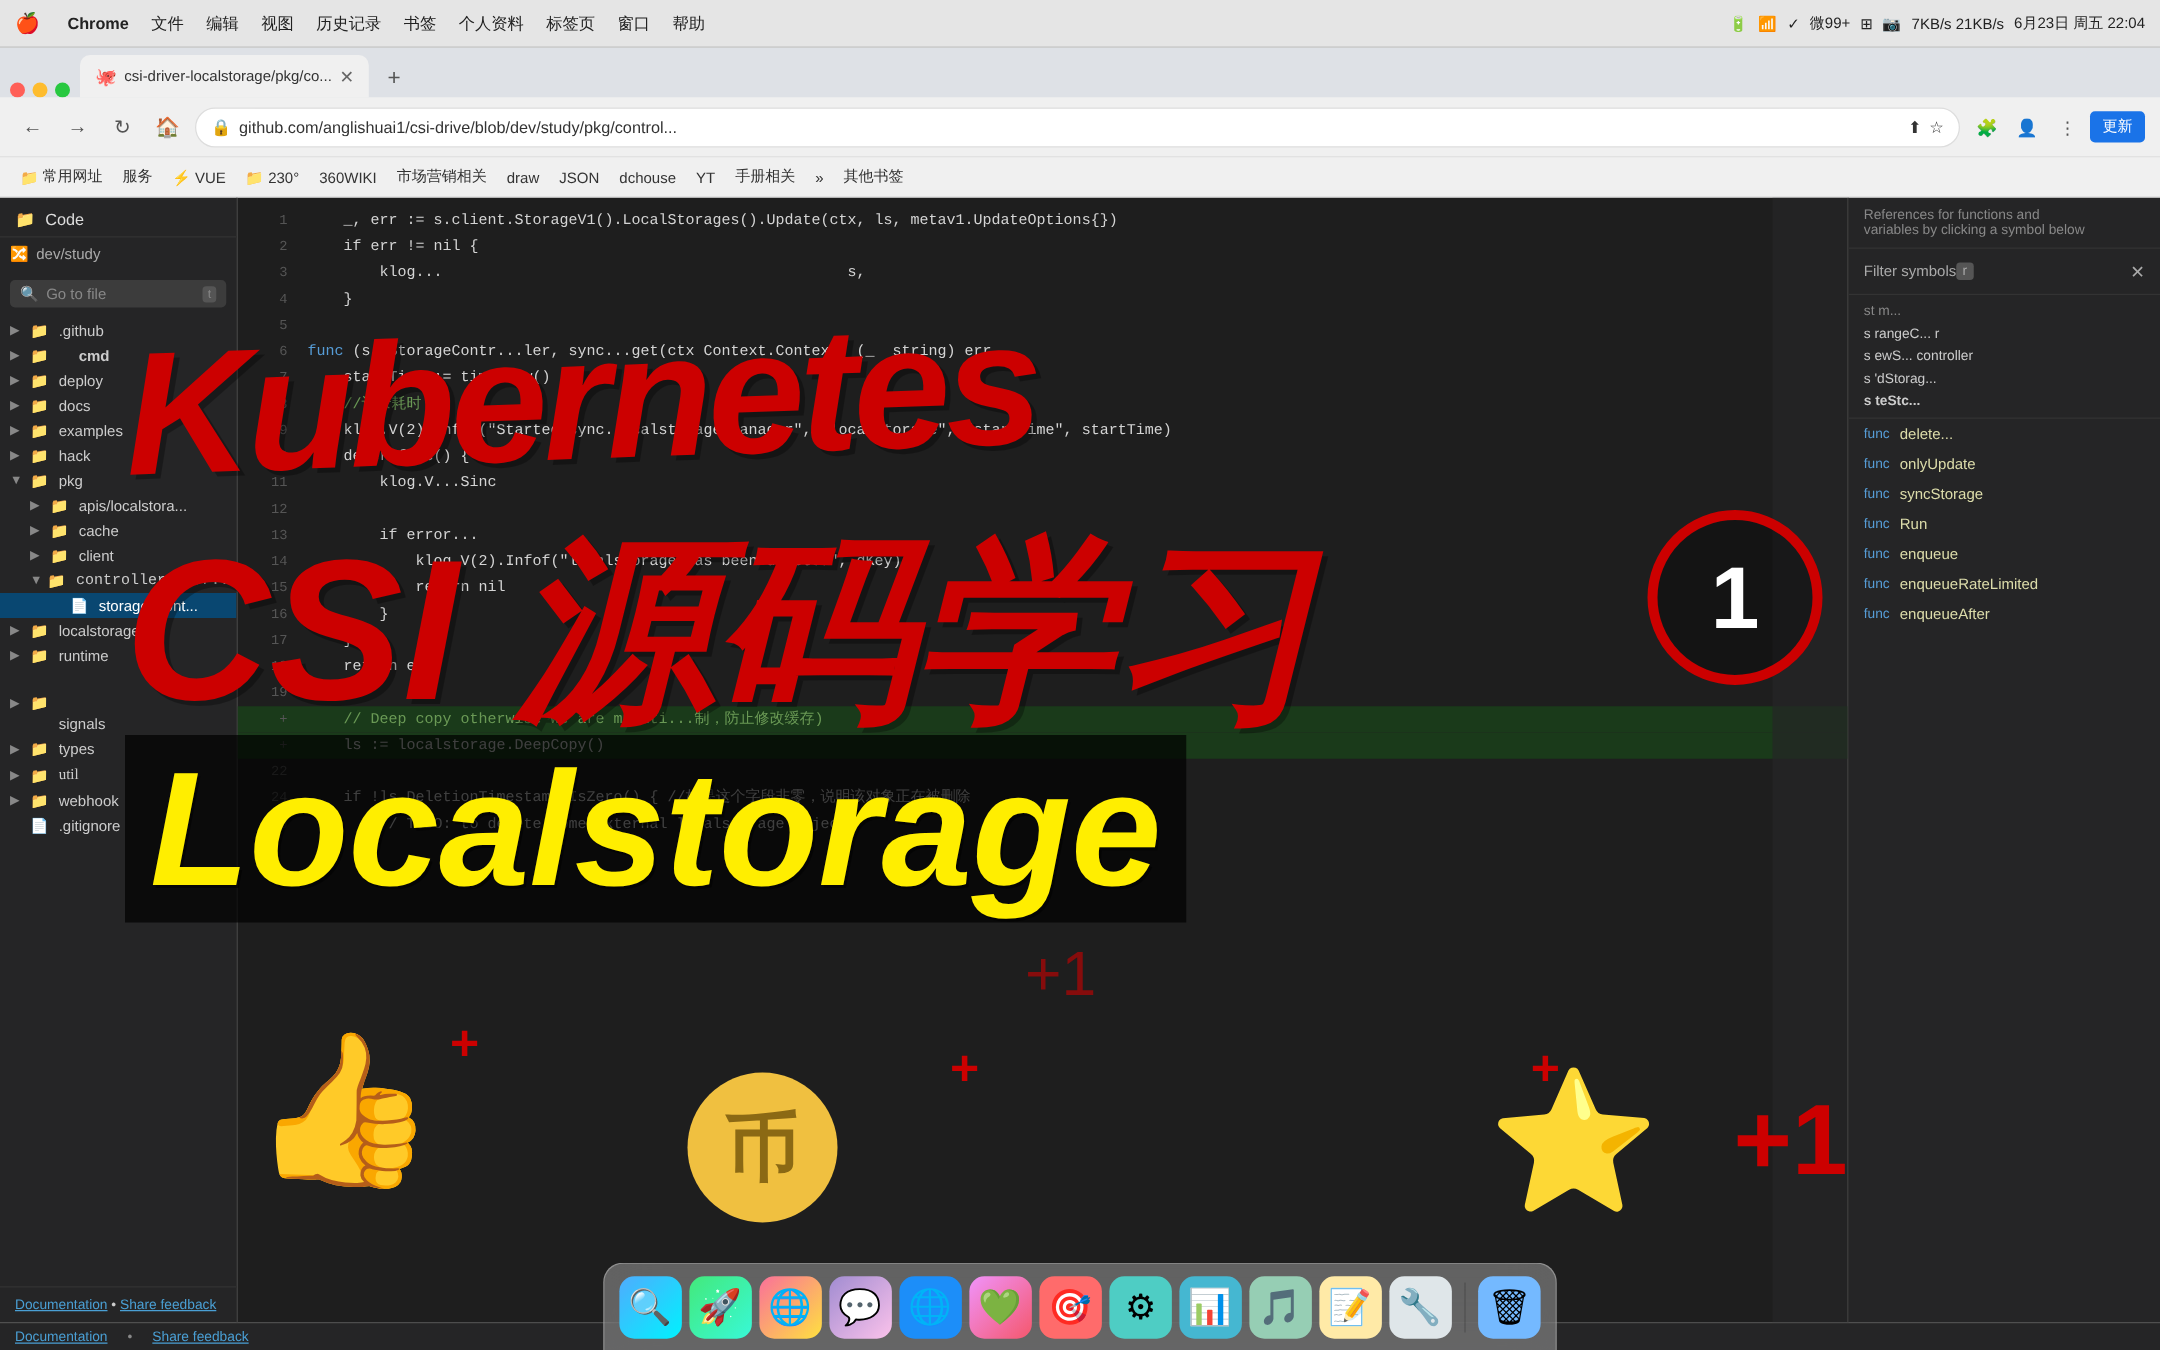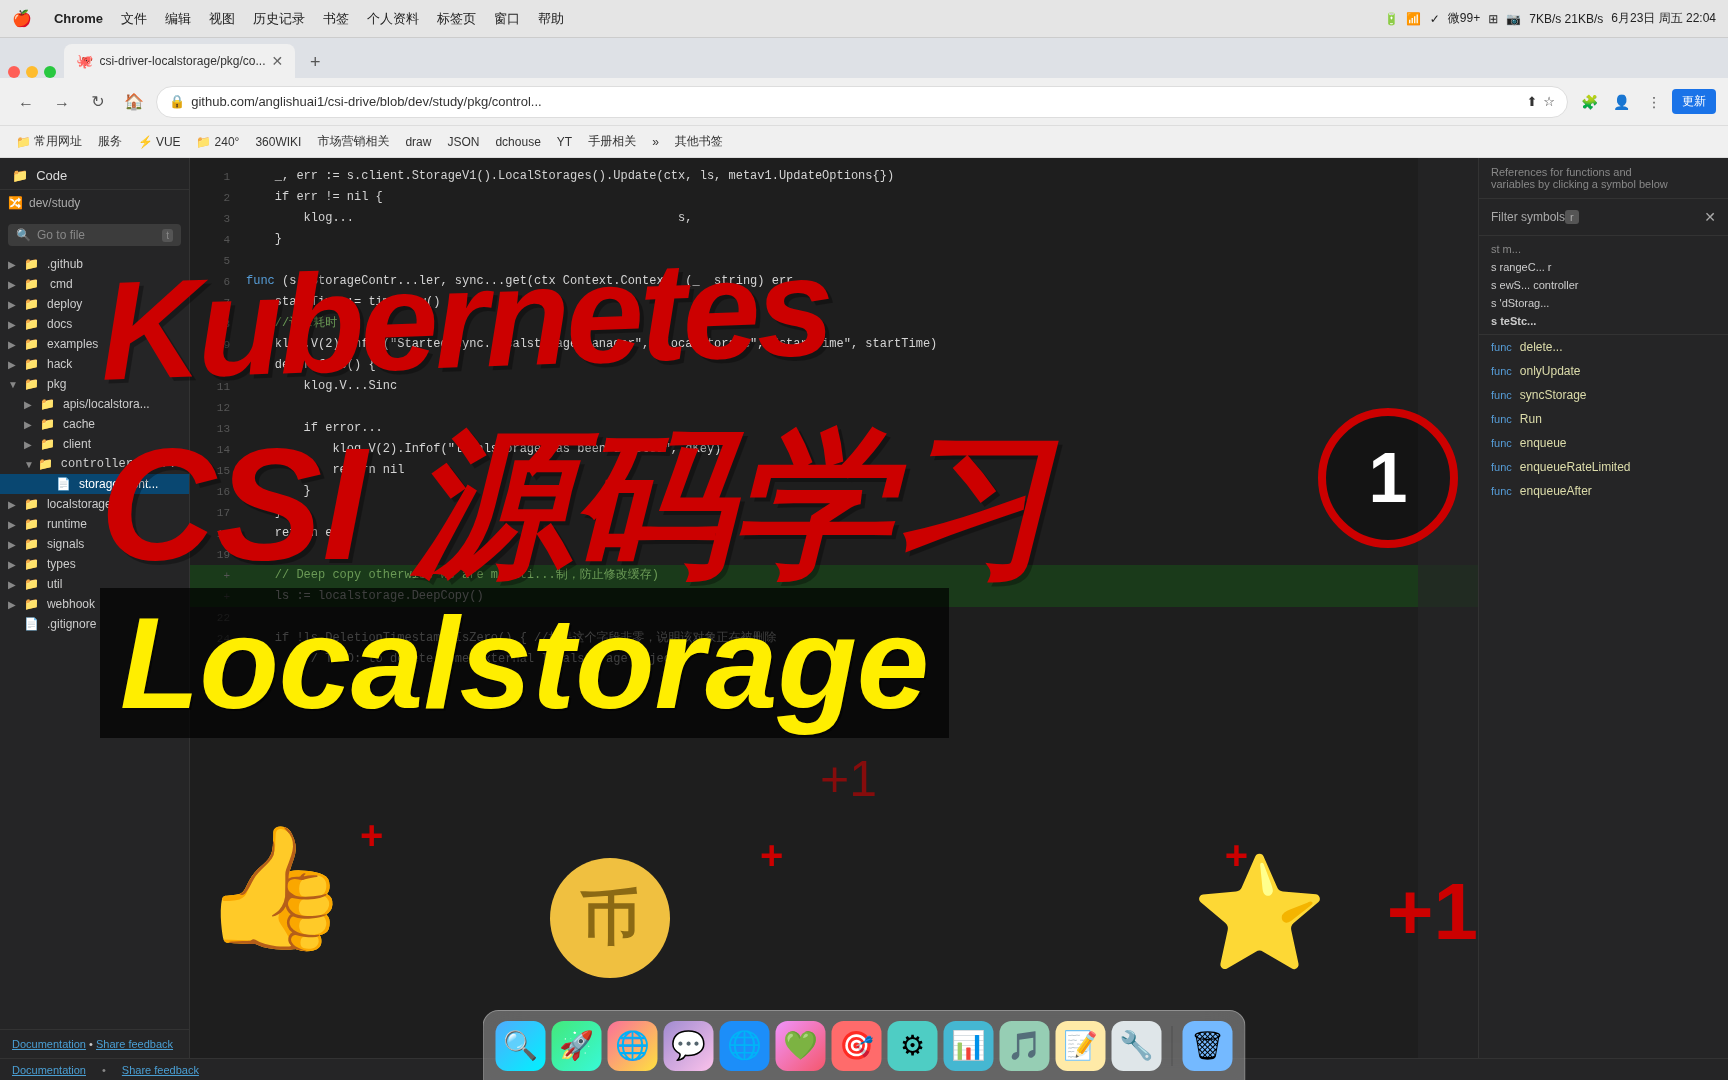--- a/index.html
+++ b/index.html
@@ -503,21 +503,21 @@
     </div>
     <div class="bookmark-item">
       <span>服务</span>
     </div>
     <div class="bookmark-item">
       <span>⚡</span>
       <span>VUE</span>
     </div>
     <div class="bookmark-item">
       <span>📁</span>
-      <span>240°</span>
+      <span>230°</span>
     </div>
     <div class="bookmark-item">
       <span>360WIKI</span>
     </div>
     <div class="bookmark-item">
       <span>市场营销相关</span>
     </div>
     <div class="bookmark-item">
       <span>draw</span>
     </div>
@@ -558,21 +558,21 @@
       <div class="file-tree">
 
       <div class="tree-item">
     <span style="margin-left:0px;color:#888;font-size:10px;width:12px;display:inline-block;">▶</span>
     <span class="folder-icon">📁</span>
     <span style="margin-left:4px;">.github</span>
   </div>
           <div class="tree-item">
     <span style="margin-left:0px;color:#888;font-size:10px;width:12px;display:inline-block;">▶</span>
     <span class="folder-icon">📁</span>
-    <span style="margin-left:7px;">cmd</span>
+    <span style="margin-left:20px;font-weight:bold;">cmd</span>
   </div>
           <div class="tree-item">
     <span style="margin-left:0px;color:#888;font-size:10px;width:12px;display:inline-block;">▶</span>
     <span class="folder-icon">📁</span>
     <span style="margin-left:4px;">deploy</span>
   </div>
           <div class="tree-item">
     <span style="margin-left:0px;color:#888;font-size:10px;width:12px;display:inline-block;">▶</span>
     <span class="folder-icon">📁</span>
     <span style="margin-left:4px;">docs</span>
@@ -623,31 +623,31 @@
     <span style="margin-left:4px;">localstorage</span>
   </div>
           <div class="tree-item">
     <span style="margin-left:0px;color:#888;font-size:10px;width:12px;display:inline-block;">▶</span>
     <span class="folder-icon">📁</span>
     <span style="margin-left:4px;">runtime</span>
   </div>
           <div class="tree-item">
     <span style="margin-left:0px;color:#888;font-size:10px;width:12px;display:inline-block;">▶</span>
     <span class="folder-icon">📁</span>
-    <span style="margin-left:4px;">signals</span>
+    <span style="margin-left:4px;margin-top:35px;">signals</span>
   </div>
           <div class="tree-item">
     <span style="margin-left:0px;color:#888;font-size:10px;width:12px;display:inline-block;">▶</span>
     <span class="folder-icon">📁</span>
     <span style="margin-left:4px;text-align:right;">types</span>
   </div>
           <div class="tree-item">
     <span style="margin-left:0px;color:#888;font-size:10px;width:12px;display:inline-block;">▶</span>
     <span class="folder-icon">📁</span>
-    <span style="margin-left:4px;">util</span>
+    <span style="margin-left:4px;font-family:Liberation Serif, serif;">util</span>
   </div>
           <div class="tree-item">
     <span style="margin-left:0px;color:#888;font-size:10px;width:12px;display:inline-block;">▶</span>
     <span class="folder-icon">📁</span>
     <span style="margin-left:4px;">webhook</span>
   </div>
           <div class="tree-item">
     <span style="margin-left:0px;color:#888;font-size:10px;width:12px;display:inline-block;"></span>
     <span class="file-icon">📄</span>
     <span style="margin-left:4px;">.gitignore</span>

